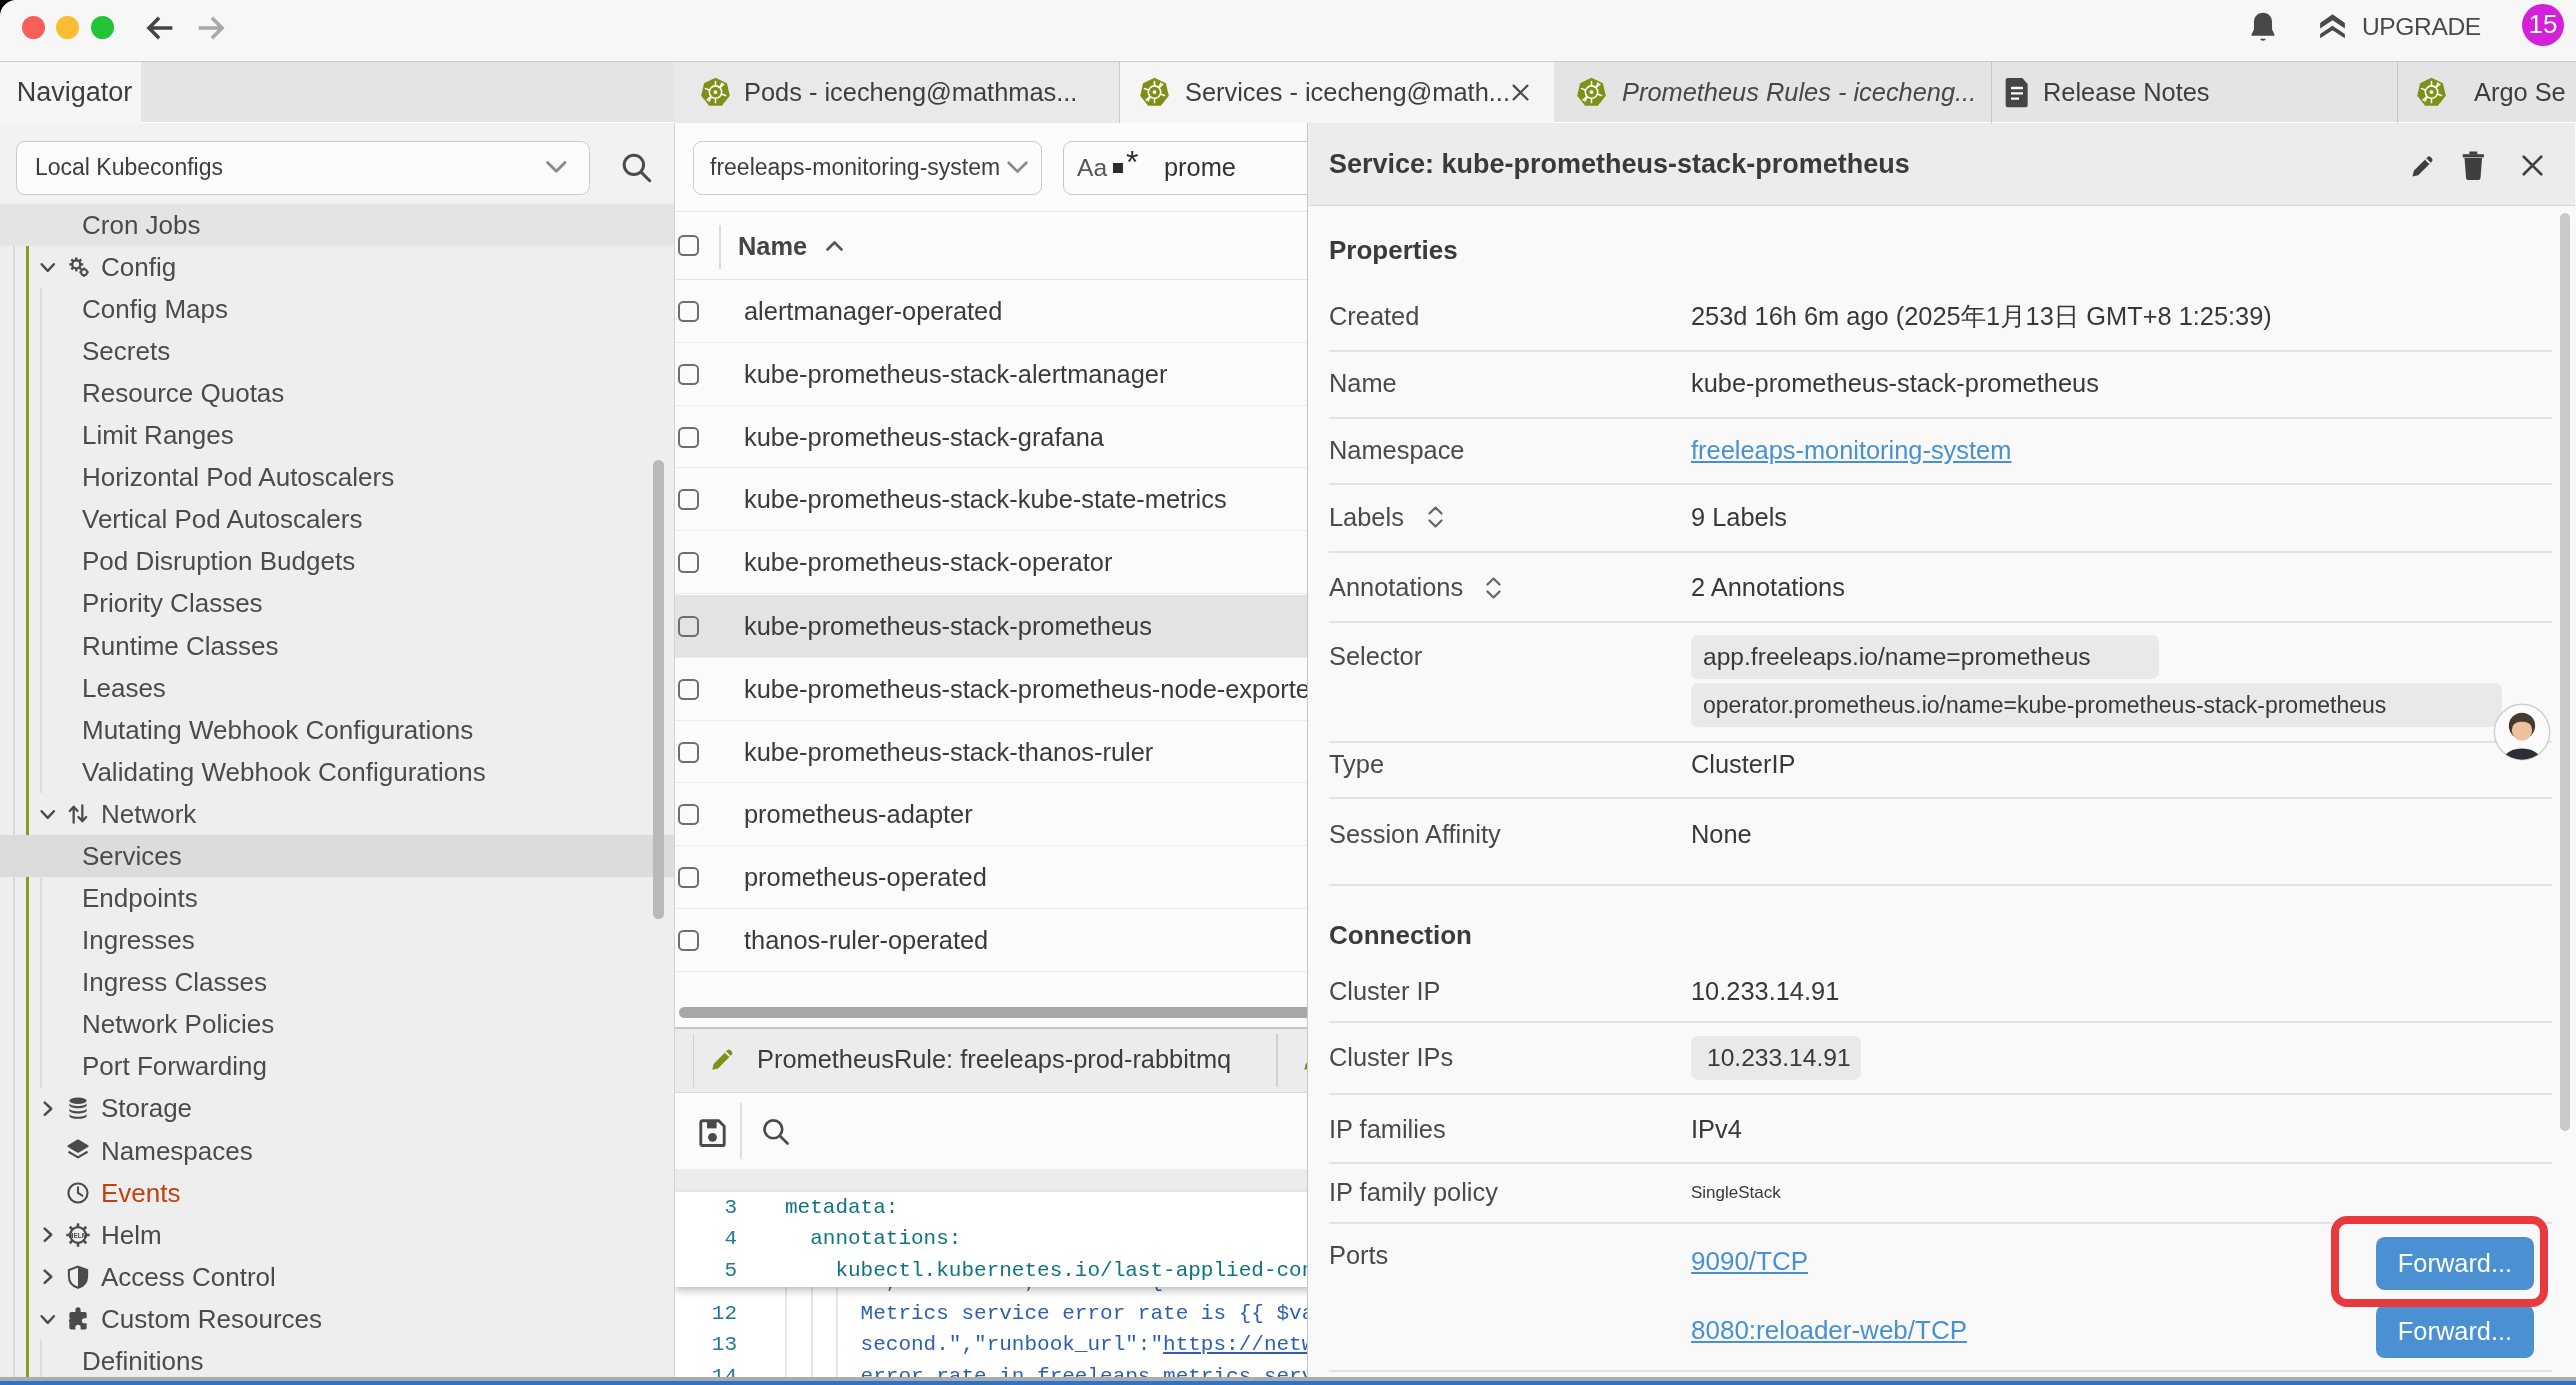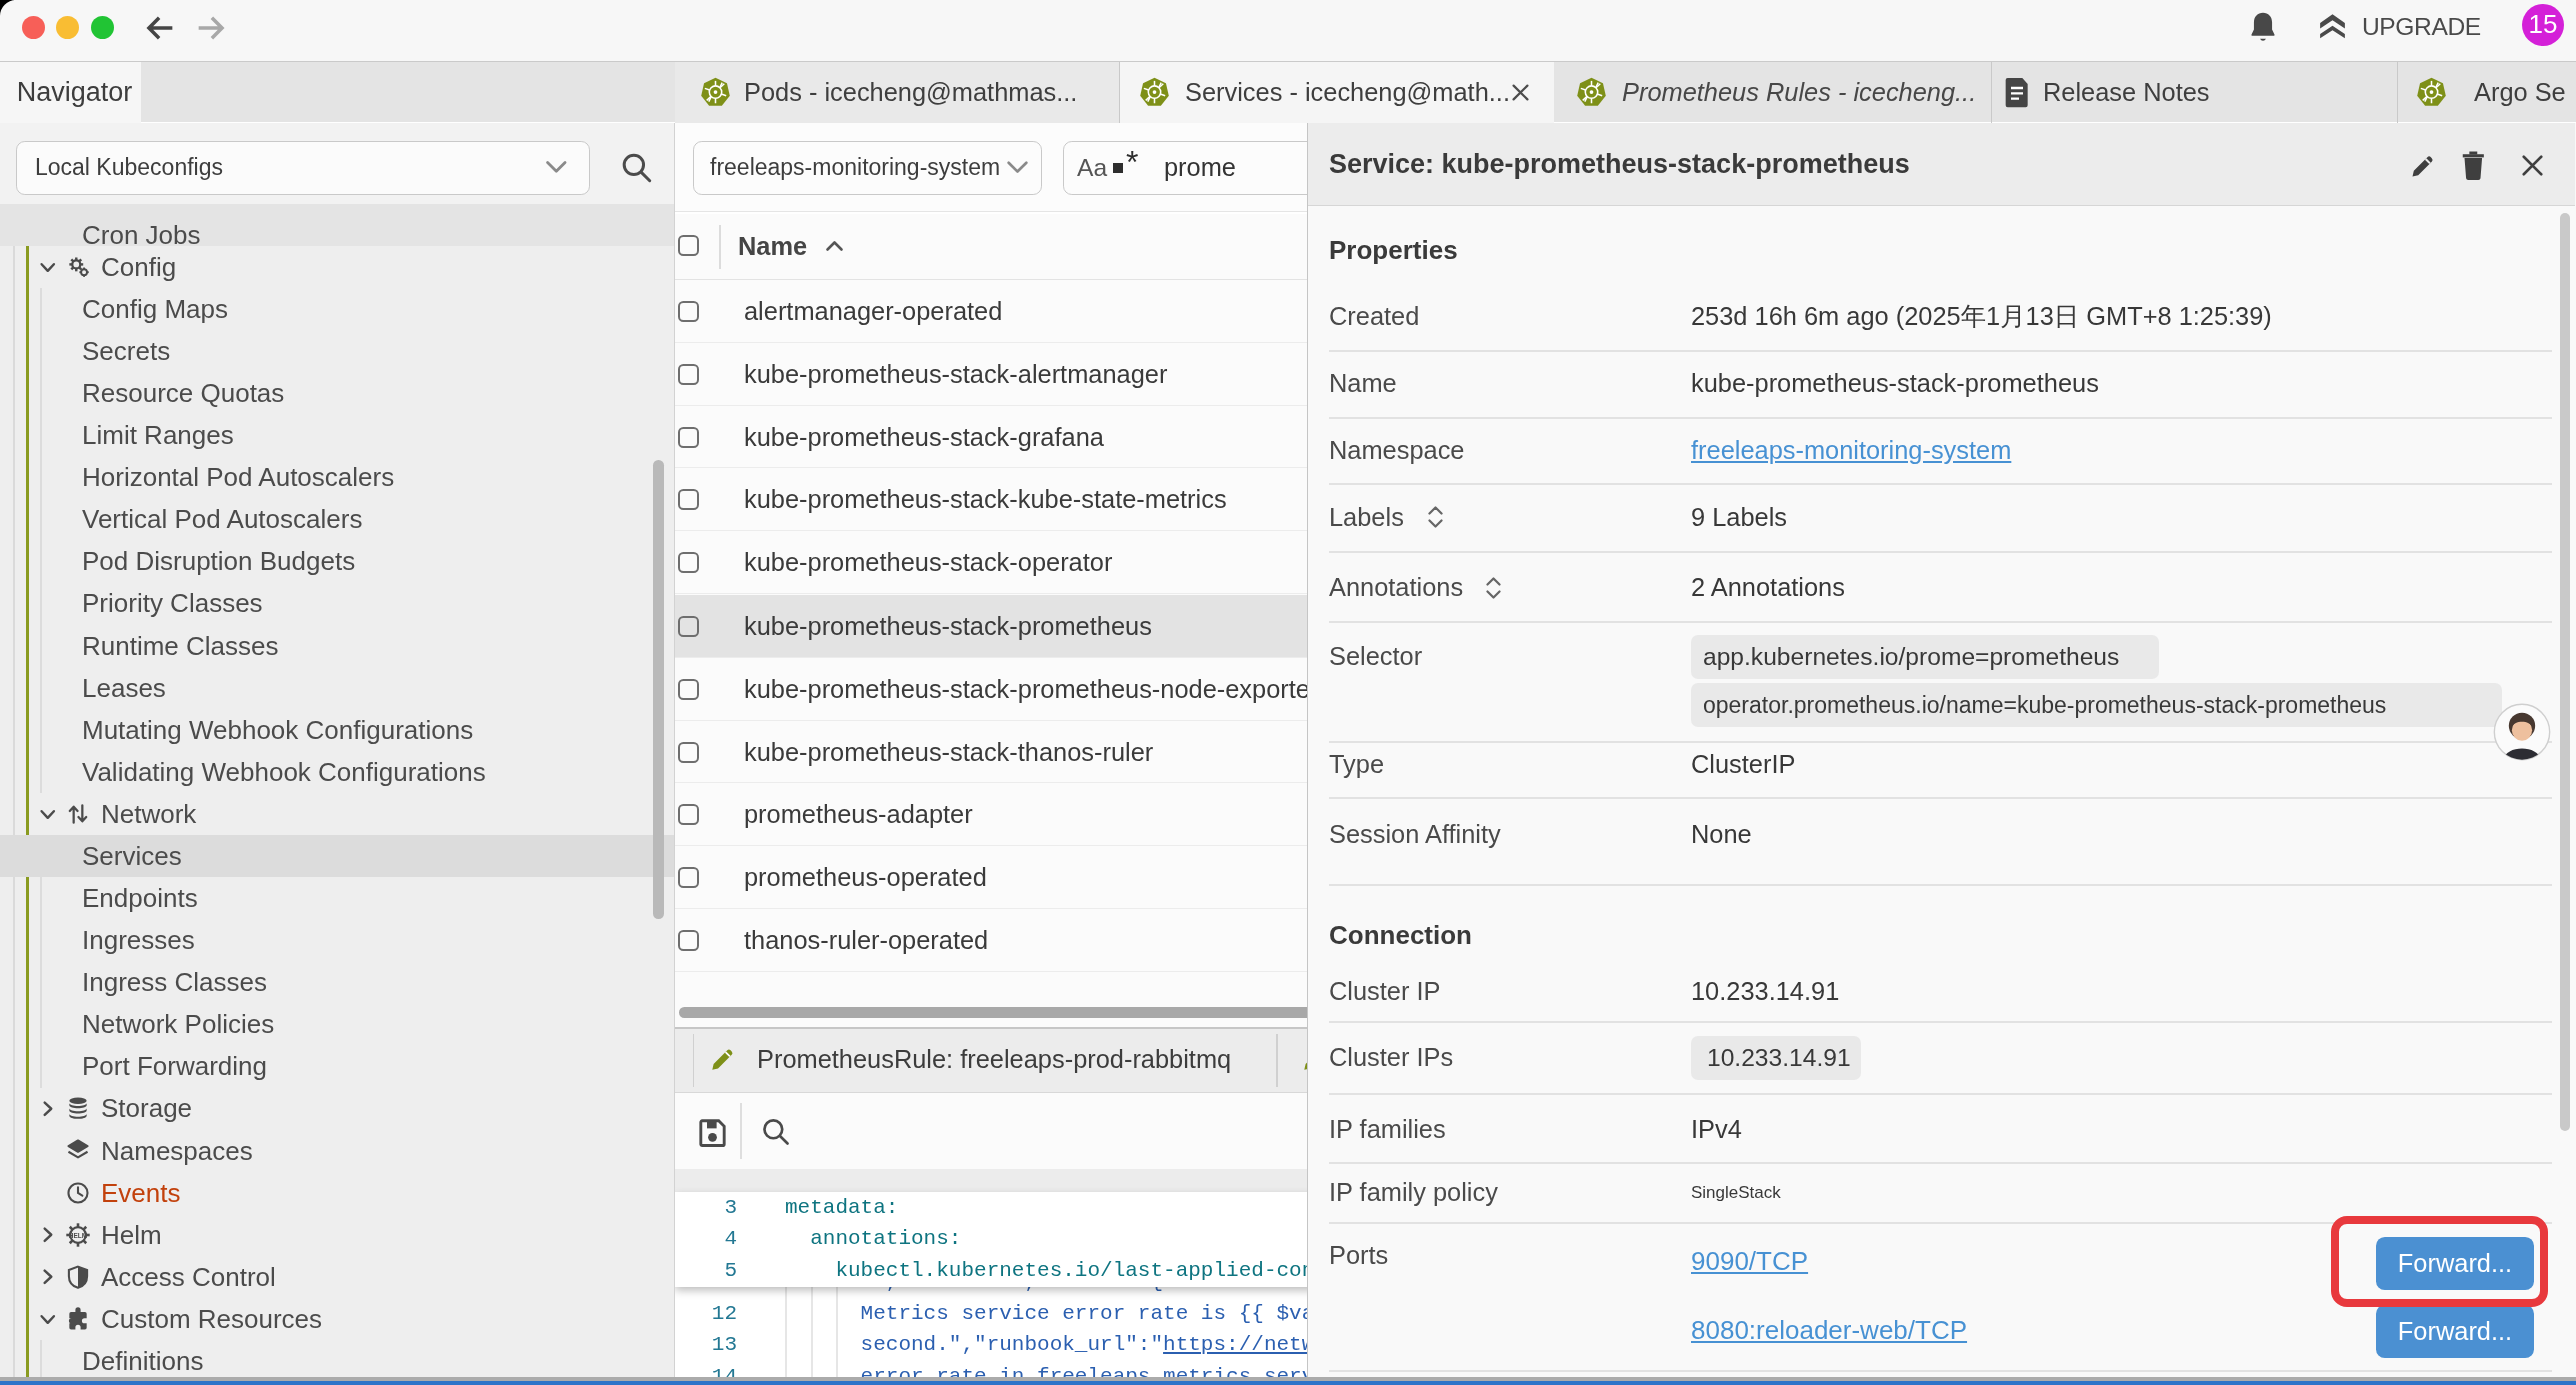--- a/index.html
+++ b/index.html
@@ -110,21 +110,21 @@
           <line x1="26.5" y1="26.5" x2="36" y2="36" stroke="#4b4b4b" stroke-width="3.4" stroke-linecap="round"></line>
         </svg>
     </div>
     <div class="abs" style="left:13px;top:81px;width:1.8px;height:1182px;background:#dadada;"></div>
     <div class="abs" style="left:26px;top:81px;width:2.6px;height:1182px;background:#8a9b21;"></div>
     <div class="abs" style="left:40px;top:81px;width:1.8px;height:42px;background:#dcdcdc;"></div>
     <div class="abs" style="left:40px;top:165px;width:1.8px;height:505px;background:#dcdcdc;"></div>
     <div class="abs" style="left:40px;top:712px;width:1.8px;height:253px;background:#dcdcdc;"></div>
     <div class="abs" style="left:40px;top:1217px;width:1.8px;height:42px;background:#dcdcdc;"></div>
     <div class="abs" style="left:0;top:81px;width:675px;height:42px;background:#e4e4e4;"></div>
-    <div class="abs vc" style="left:82px;top:91px;height:42px;font-size:26px;color:#4b4b4b;white-space:nowrap;">Cron Jobs</div>
+    <div class="abs vc" style="left:82px;top:81px;height:42px;font-size:26px;color:#4b4b4b;white-space:nowrap;">Cron Jobs</div>
     <div class="abs vc" style="left:101px;top:123px;height:42px;font-size:26px;color:#4b4b4b;white-space:nowrap;">Config</div>
     <svg class="abs" style="left:39px;top:136px;" width="17.5" height="17.5" viewBox="0 0 20 20">
         <path d="M3 6 L10 13.5 L17 6" stroke="#4b4b4b" stroke-width="2.8" fill="none" stroke-linecap="round" stroke-linejoin="round"></path>
       </svg>
     <svg class="abs" style="left:65px;top:131px;" width="26" height="26" viewBox="0 0 30 30">
         <circle cx="13" cy="12" r="4.6" fill="none" stroke="#4b4b4b" stroke-width="2.6"></circle>
         <g stroke="#4b4b4b" stroke-width="2.8">
           <line x1="13" y1="4" x2="13" y2="7.6"></line>
           <line x1="13" y1="16.4" x2="13" y2="20"></line>
           <line x1="5" y1="12" x2="8.6" y2="12"></line>
@@ -370,21 +370,21 @@
       </svg>
     <div class="abs" style="left:21px;top:447px;height:35px;line-height:35px;font-size:25.4px;color:#4a4a4a;white-space:nowrap;">Annotations</div>
       <div class="abs" style="left:383px;top:447px;height:35px;line-height:35px;font-size:25.4px;color:#383838;white-space:nowrap;">2 Annotations</div>
       <div class="abs" style="left:21px;top:498px;width:1223px;height:1.8px;background:#e2e2e2;"></div>
     <svg class="abs" style="left:176px;top:452px;" width="19" height="26" viewBox="0 0 22 30">
         <path d="M4 11 L11 4 L18 11" stroke="#666" stroke-width="2.6" fill="none" stroke-linecap="round" stroke-linejoin="round"></path>
         <path d="M4 19 L11 26 L18 19" stroke="#666" stroke-width="2.6" fill="none" stroke-linecap="round" stroke-linejoin="round"></path>
       </svg>
     <div class="abs" style="left:21px;top:516px;height:35px;line-height:35px;font-size:25.4px;color:#4a4a4a;">Selector</div>
     <div class="abs" style="left:383px;top:512px;width:468px;height:44px;background:#e9e9e9;border-radius:7px;"></div>
-    <div class="abs" style="left:395px;top:516px;height:35px;line-height:35px;font-size:24.6px;color:#383838;">app.kubernetes.io/prome=prometheus</div>
+    <div class="abs" style="left:395px;top:516px;height:35px;line-height:35px;font-size:24.6px;color:#383838;">app.freeleaps.io/name=prometheus</div>
     <div class="abs" style="left:383px;top:560px;width:811px;height:44px;background:#e9e9e9;border-radius:7px;"></div>
     <div class="abs" style="left:395px;top:565px;height:35px;line-height:35px;font-size:23px;color:#383838;">operator.prometheus.io/name=kube-prometheus-stack-prometheus</div>
     <div class="abs" style="left:21px;top:618px;width:1223px;height:1.8px;background:#e2e2e2;"></div>
     <div class="abs" style="left:21px;top:624px;height:35px;line-height:35px;font-size:25.4px;color:#4a4a4a;white-space:nowrap;">Type</div>
       <div class="abs" style="left:383px;top:624px;height:35px;line-height:35px;font-size:25.4px;color:#383838;white-space:nowrap;">ClusterIP</div>
       <div class="abs" style="left:21px;top:674px;width:1223px;height:1.8px;background:#e2e2e2;"></div>
     <div class="abs" style="left:21px;top:694px;height:35px;line-height:35px;font-size:25.4px;color:#4a4a4a;white-space:nowrap;">Session Affinity</div>
       <div class="abs" style="left:383px;top:694px;height:35px;line-height:35px;font-size:25.4px;color:#383838;white-space:nowrap;">None</div>
       <div class="abs" style="left:21px;top:761px;width:1223px;height:1.8px;background:#e2e2e2;"></div>
     <div class="abs" style="left:21px;top:795px;height:35px;line-height:35px;font-size:26px;font-weight:bold;color:#3a3a3a;">Connection</div>

